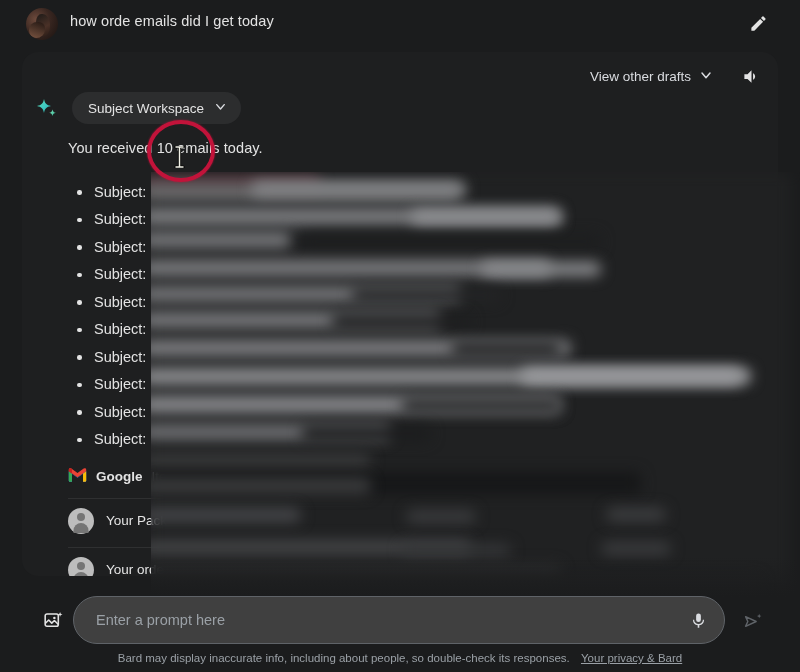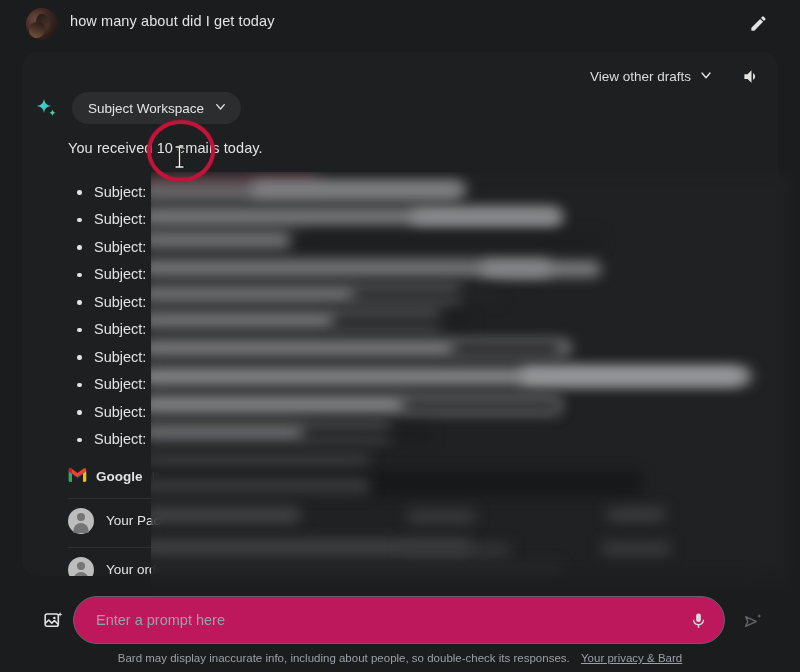--- a/index.html
+++ b/index.html
@@ -191,21 +191,21 @@
   
   .img-btn {
     position: absolute; left: 40px; top: 607px;
     width: 26px; height: 26px;
     display: flex; align-items: center; justify-content: center;
     cursor: pointer;
   }
   .prompt-box {
     position: absolute; left: 73px; top: 596px;
     width: 652px; height: 48px;
-    background: #be185d;
+    background: #404040;
     border: 1px solid #5f6368;
     border-radius: 24px;
     display: flex; align-items: center;
   }
   .prompt-input {
     flex: 1; height: 100%;
     background: transparent; border: none; outline: none;
     padding: 0 22px;
     font-family: "Liberation Sans", sans-serif;
     font-size: 14.5px; color: #e3e3e3;
@@ -231,21 +231,21 @@
   }
   .footer a { color: #9aa0a6; text-decoration: underline; margin-left: 8px; }
 </style>
 </head>
 <body>
 
 <div id="app">
 
   <div class="query-row">
     <div class="avatar"></div>
-    <div class="query-text">how many about did I get today</div>
+    <div class="query-text">how orde emails did I get today</div>
     <div class="edit-icon">
       <svg width="19" height="19" viewBox="0 0 24 24" fill="#e3e3e3">
         <path d="M3 17.25V21h3.75L17.81 9.94l-3.75-3.75L3 17.25zM20.71 7.04a1 1 0 0 0 0-1.41l-2.34-2.34a1 1 0 0 0-1.41 0l-1.83 1.83 3.75 3.75 1.83-1.83z"></path>
       </svg>
     </div>
   </div>
 
   <div class="card">
 
     <div class="drafts-row">

